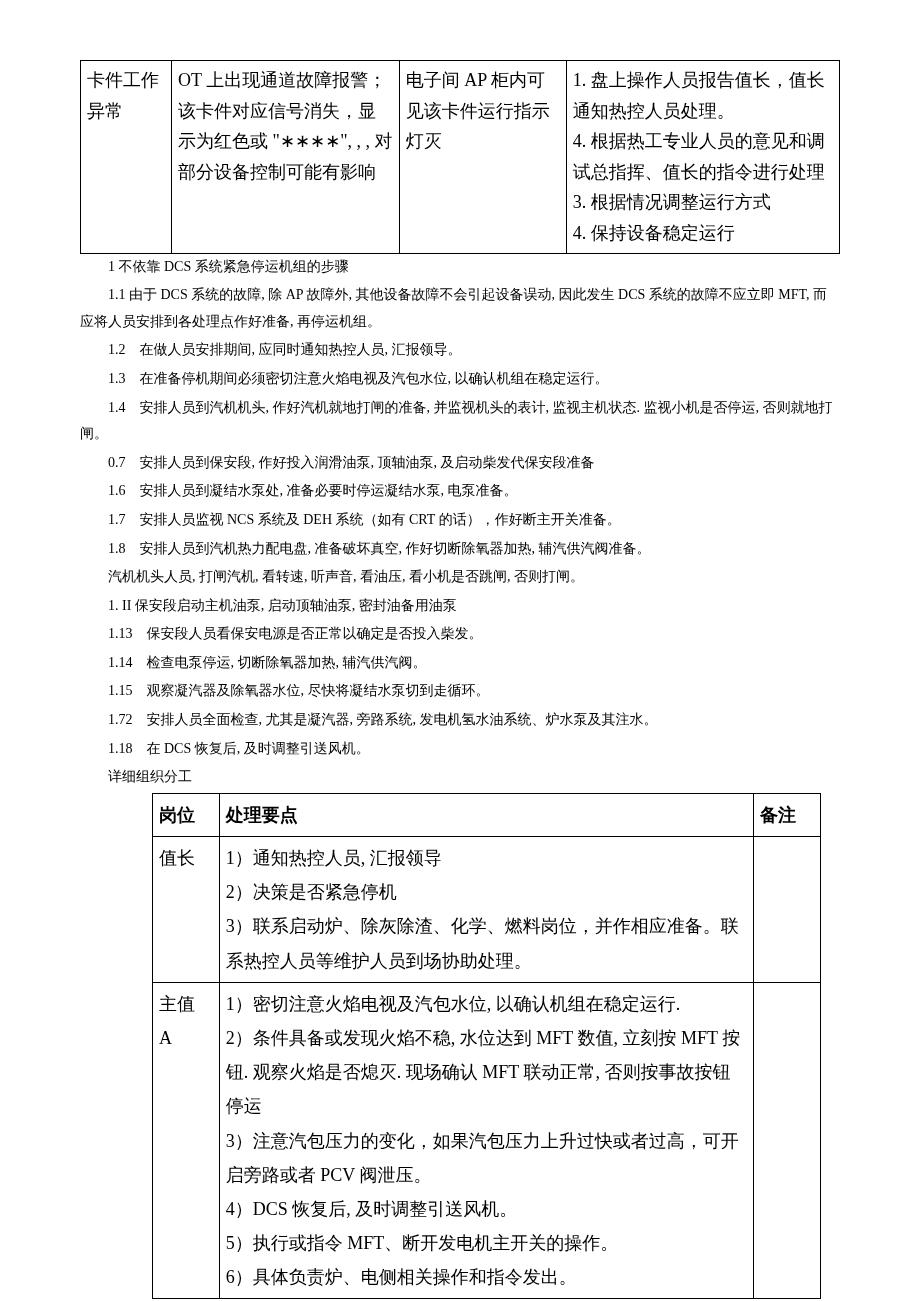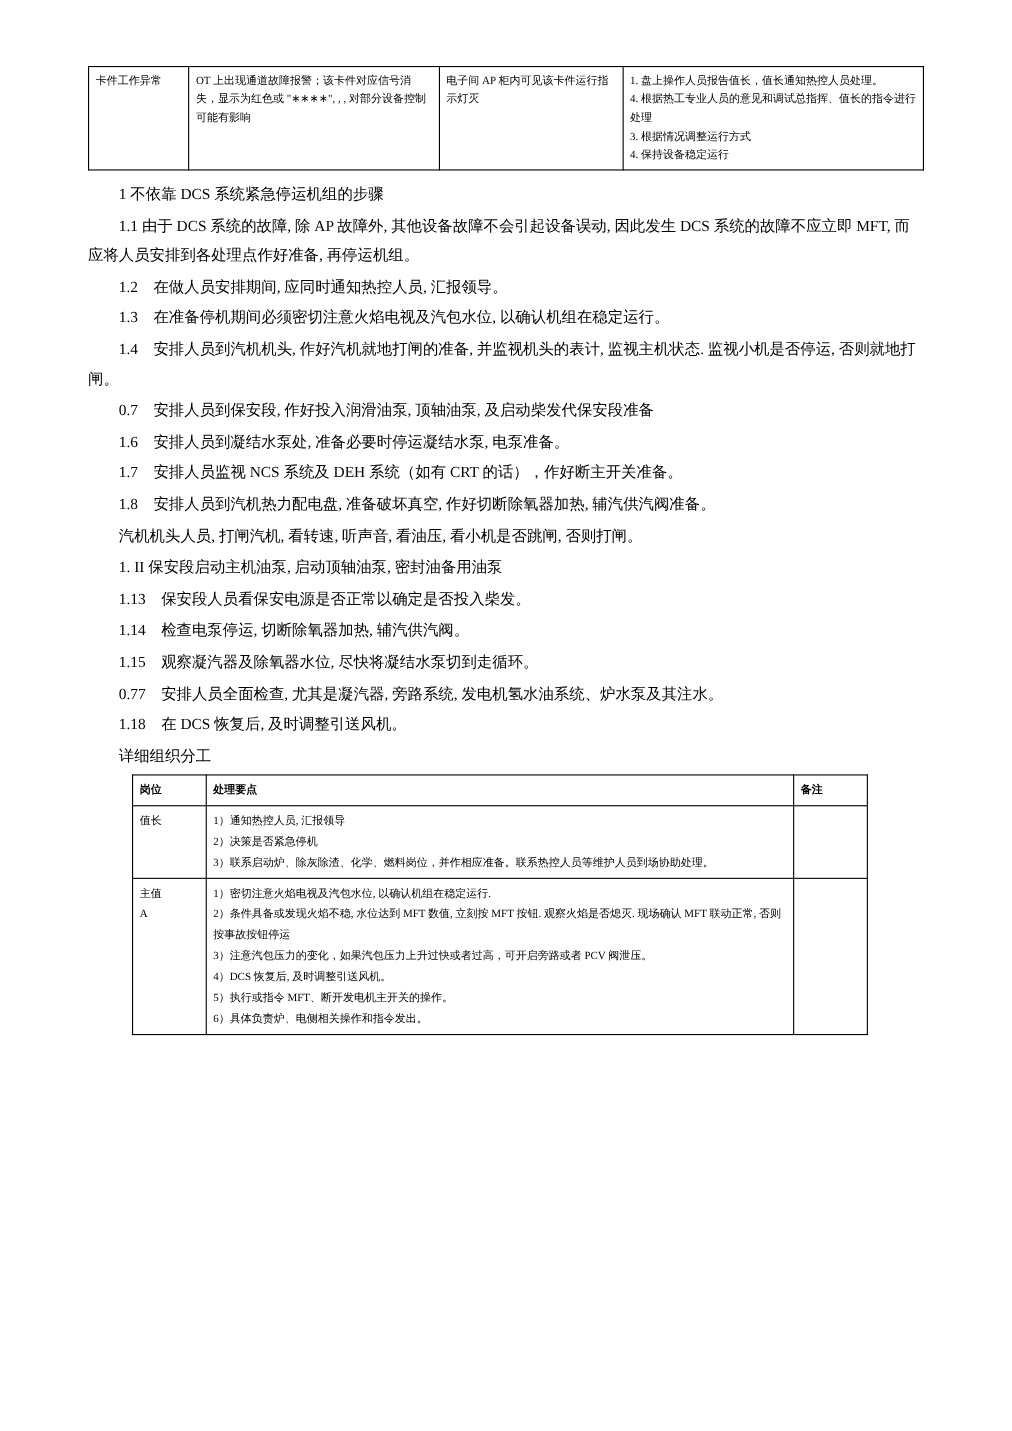--- a/index.html
+++ b/index.html
@@ -1,17 +1,17 @@
 <!DOCTYPE html>
 <html><head>
 <meta charset="utf-8">
 <style>
 body{font-family:"SimSun","宋体",serif;font-size:14px;line-height:1.9;color:#000;background:#fff;margin:0;padding:60px 80px}
 .doc{max-width:760px;margin:0 auto}
-table{border-collapse:collapse;width:100%;margin-bottom:10px;font-size:10px}
+table{border-collapse:collapse;width:100%;font-size:18px}
 table td,table th{border:1px solid #000;padding:4px 6px;vertical-align:top;text-align:left}
 .t1 td{line-height:1.7}
 .t2 th{font-weight:bold}
 p{margin:0;text-indent:2em}
 .no-indent{text-indent:0}
 .sect{margin-bottom:2px}
 </style>
 </head>
 <body>
 <div class="doc">
@@ -39,21 +39,21 @@
 <p class="sect">1.4　安排人员到汽机机头, 作好汽机就地打闸的准备, 并监视机头的表计, 监视主机状态. 监视小机是否停运, 否则就地打闸。</p>
 <p class="sect">0.7　安排人员到保安段, 作好投入润滑油泵, 顶轴油泵, 及启动柴发代保安段准备</p>
 <p class="sect">1.6　安排人员到凝结水泵处, 准备必要时停运凝结水泵, 电泵准备。</p>
 <p class="sect">1.7　安排人员监视 NCS 系统及 DEH 系统（如有 CRT 的话），作好断主开关准备。</p>
 <p class="sect">1.8　安排人员到汽机热力配电盘, 准备破坏真空, 作好切断除氧器加热, 辅汽供汽阀准备。</p>
 <p class="sect">汽机机头人员, 打闸汽机, 看转速, 听声音, 看油压, 看小机是否跳闸, 否则打闸。</p>
 <p class="sect">1. II 保安段启动主机油泵, 启动顶轴油泵, 密封油备用油泵</p>
 <p class="sect">1.13　保安段人员看保安电源是否正常以确定是否投入柴发。</p>
 <p class="sect">1.14　检查电泵停运, 切断除氧器加热, 辅汽供汽阀。</p>
 <p class="sect">1.15　观察凝汽器及除氧器水位, 尽快将凝结水泵切到走循环。</p>
-<p class="sect">0.77　安排人员全面检查, 尤其是凝汽器, 旁路系统, 发电机氢水油系统、炉水泵及其注水。</p>
+<p class="sect">1.72　安排人员全面检查, 尤其是凝汽器, 旁路系统, 发电机氢水油系统、炉水泵及其注水。</p>
 <p class="sect">1.18　在 DCS 恢复后, 及时调整引送风机。</p>
 <p class="sect no-indent" style="text-indent:2em">详细组织分工</p>
 
 <table class="t2" style="width:88%;margin-left:4em">
 <tbody>
         <tr>
 <th style="width:10%">岗位</th>
 <th>处理要点</th>
 <th style="width:10%">备注</th>
 </tr>

